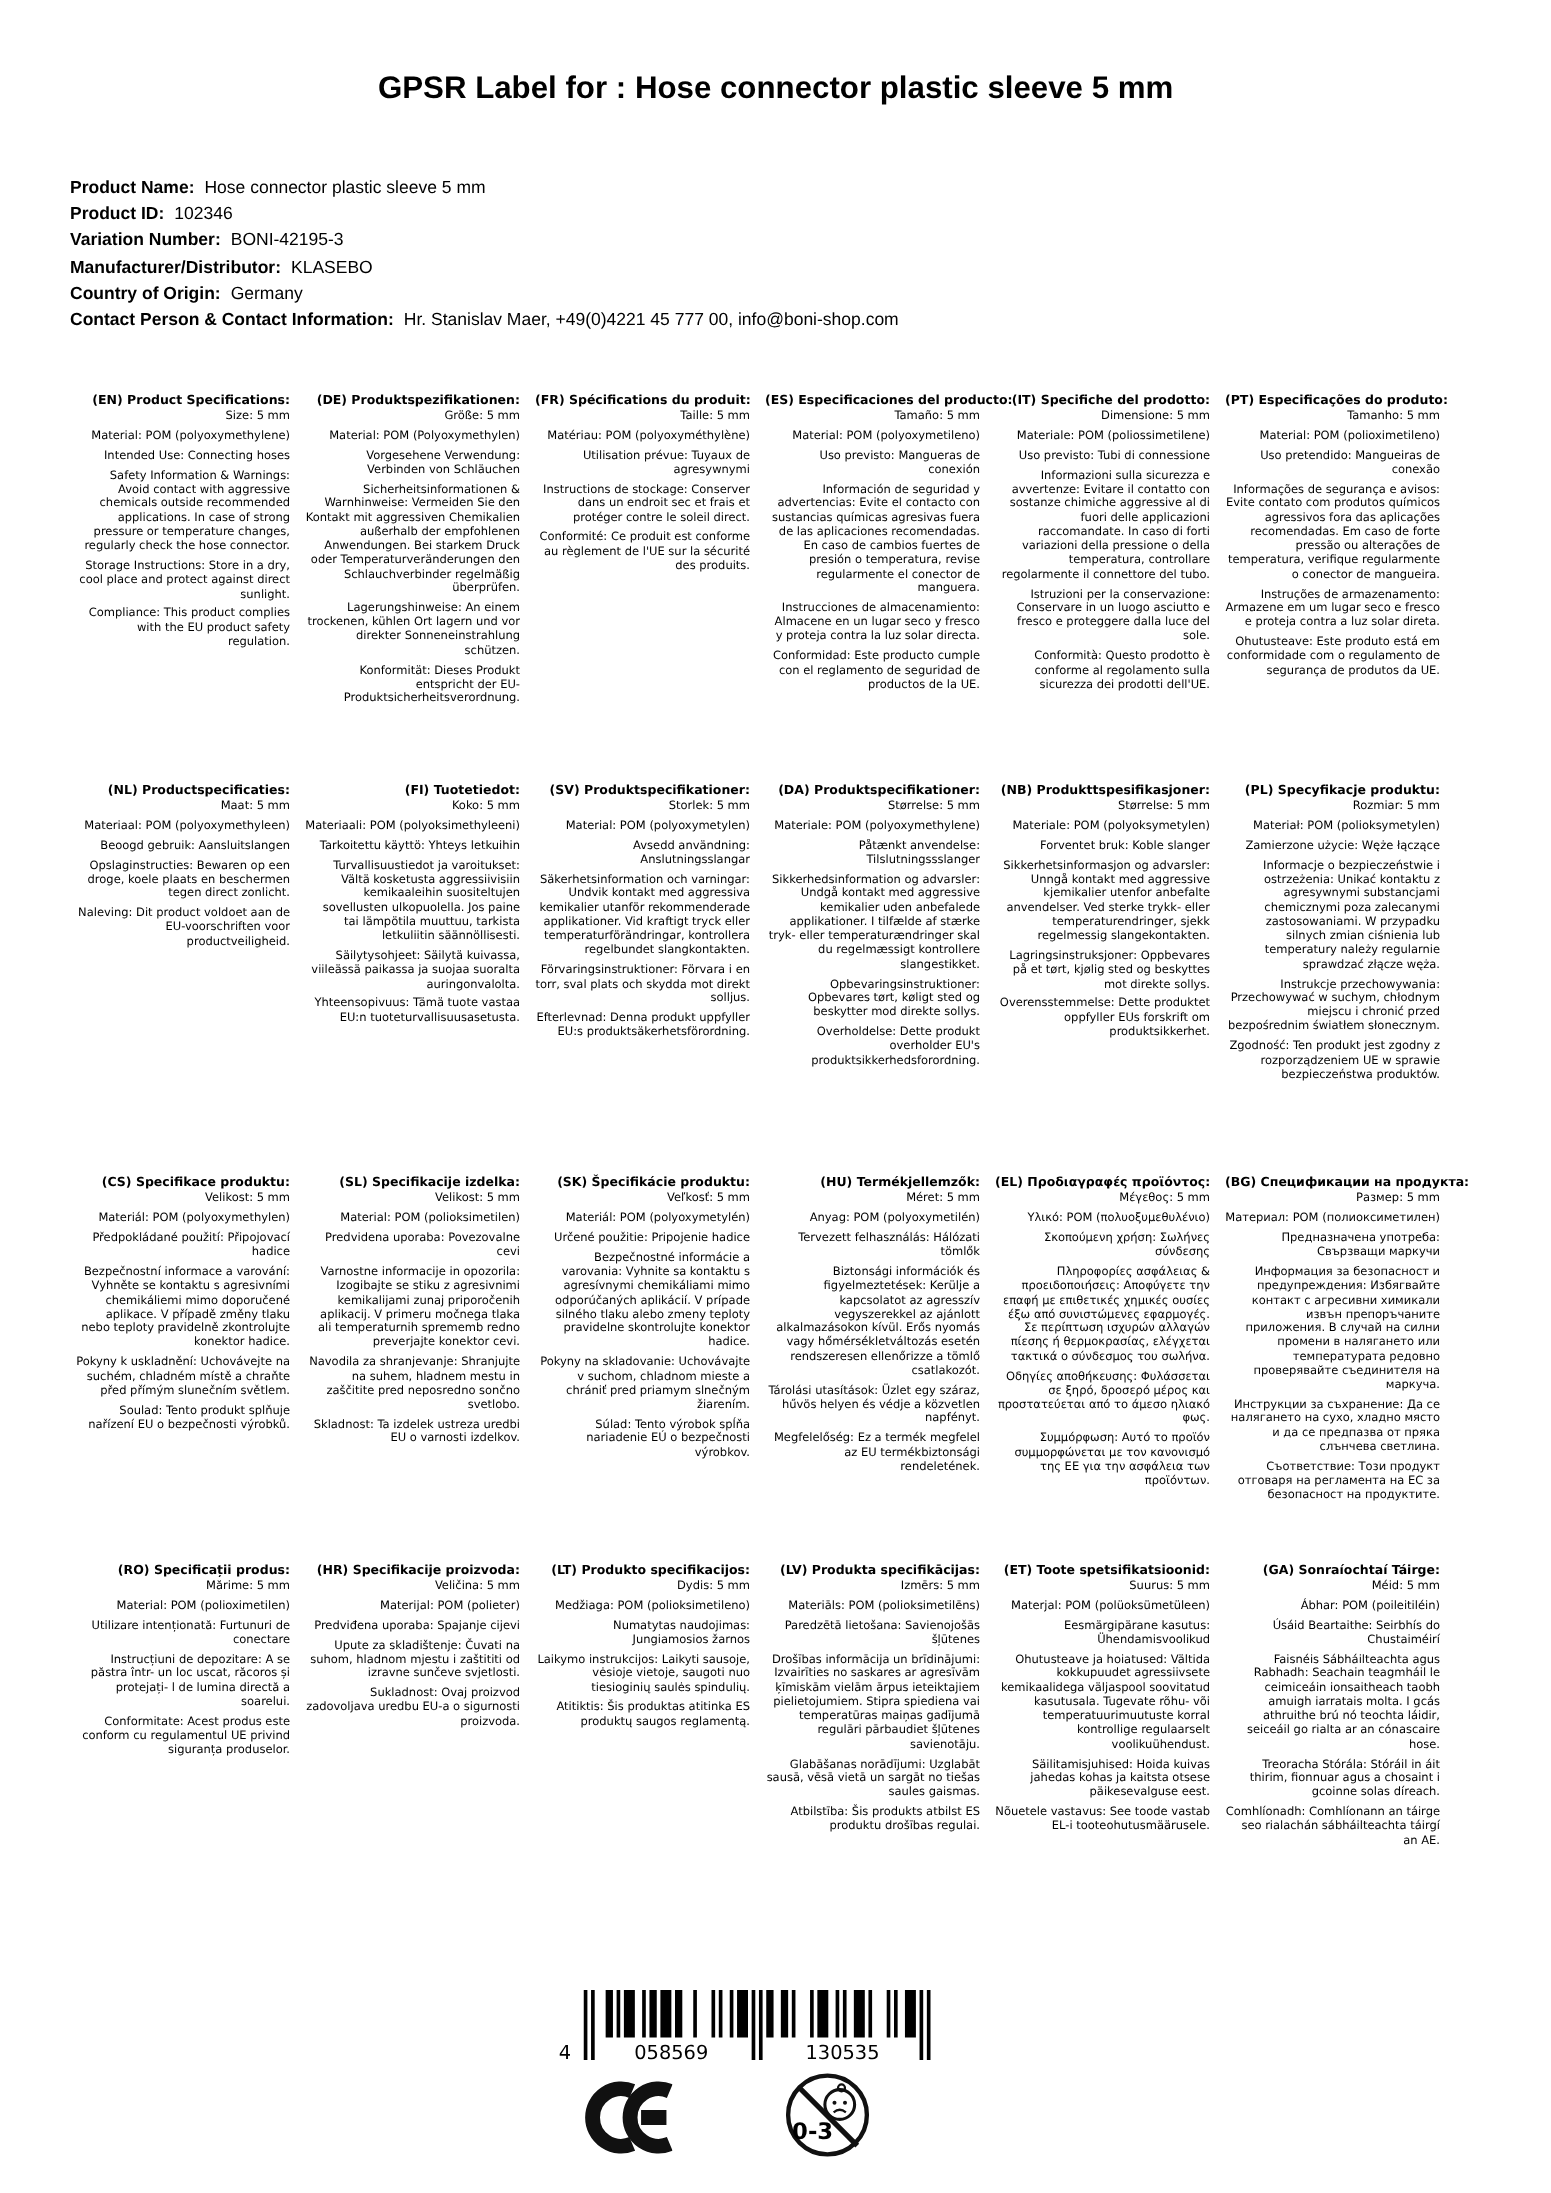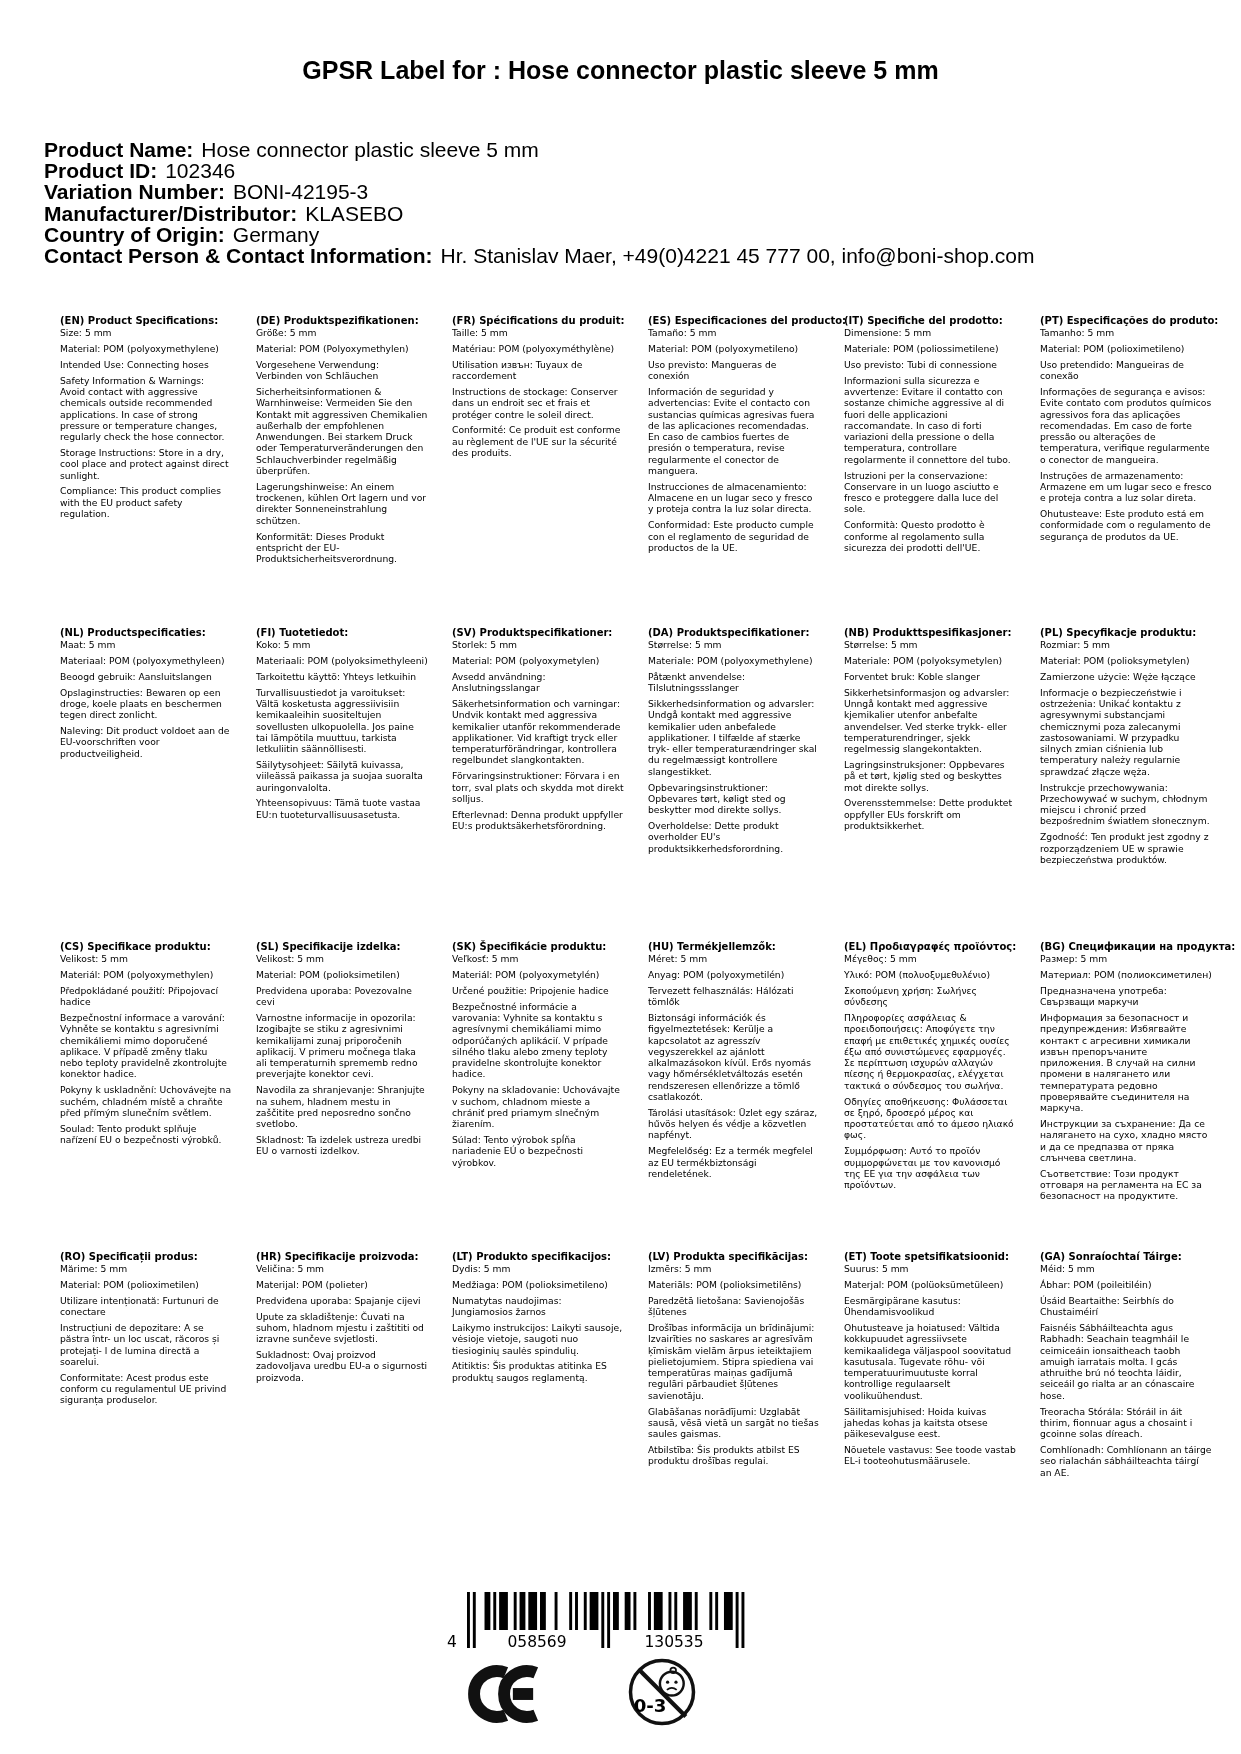--- a/index.html
+++ b/index.html
@@ -1,26 +1,26 @@
 <!DOCTYPE html>
 <html><head>
 <meta charset="utf-8">
 <style>
   html,body{margin:0;padding:0;background:#fff;}
   .page{position:relative;width:1241px;height:1754px;background:#fff;color:#000;
         font-family:"DejaVu Sans",sans-serif;overflow:hidden;}
   .title{position:absolute;top:56px;left:0;width:100%;text-align:center;
          font-family:"Liberation Sans",sans-serif;font-weight:bold;font-size:25px;}
-  .info{position:absolute;left:44px;top:139px;font-family:"Liberation Sans",sans-serif;
-        font-size:21px;line-height:21.2px;}
+  .info{position:absolute;left:56px;top:139px;font-family:"Liberation Sans",sans-serif;
+        font-size:14px;line-height:21.2px;}
   .irow{white-space:nowrap;}
   .irow .lbl{font-weight:bold;margin-right:8px;}
   .grid{position:absolute;left:60px;top:315px;width:1160px;display:grid;
-        grid-template-columns:repeat(6,172px);column-gap:24px;
-        grid-template-rows:312px 314px 310px auto;}
+        grid-template-columns:repeat(6,172px);column-gap:12px;
+        grid-template-rows:312px 314px 310px auto;text-align:right;}
   .block{font-size:9.2px;line-height:11.3px;overflow-wrap:break-word;}
   .block h3{font-size:10px;font-weight:bold;margin:0 0 1px 0;white-space:nowrap;}
   .block p{margin:0 0 4.5px 0;}
   .barcode{position:absolute;left:441px;top:1592px;}
   .barcode text{font-family:"DejaVu Sans",sans-serif;font-size:15.5px;}
   .ce{position:absolute;left:452px;top:1663px;}
   .age{position:absolute;left:627px;top:1654px;}
   .age text{font-family:"DejaVu Sans",sans-serif;font-weight:bold;font-size:26px;}
 </style>
 </head>
@@ -55,21 +55,21 @@
         <p>Material: POM (Polyoxymethylen)</p>
         <p>Vorgesehene Verwendung: Verbinden von Schläuchen</p>
         <p>Sicherheitsinformationen &amp; Warnhinweise: Vermeiden Sie den Kontakt mit aggressiven Chemikalien außerhalb der empfohlenen Anwendungen. Bei starkem Druck oder Temperaturveränderungen den Schlauchverbinder regelmäßig überprüfen.</p>
         <p>Lagerungshinweise: An einem trockenen, kühlen Ort lagern und vor direkter Sonneneinstrahlung schützen.</p>
         <p>Konformität: Dieses Produkt entspricht der EU-Produktsicherheitsverordnung.</p>
       </section>
       <section class="block">
         <h3>(FR) Spécifications du produit:</h3>
         <p>Taille: 5 mm</p>
         <p>Matériau: POM (polyoxyméthylène)</p>
-        <p>Utilisation извън: Tuyaux de raccordement</p>
+        <p>Utilisation prévue: Tuyaux de agresywnymi</p>
         <p>Instructions de stockage: Conserver dans un endroit sec et frais et protéger contre le soleil direct.</p>
         <p>Conformité: Ce produit est conforme au règlement de l'UE sur la sécurité des produits.</p>
       </section>
       <section class="block">
         <h3>(ES) Especificaciones del producto:</h3>
         <p>Tamaño: 5 mm</p>
         <p>Material: POM (polyoxymetileno)</p>
         <p>Uso previsto: Mangueras de conexión</p>
         <p>Información de seguridad y advertencias: Evite el contacto con sustancias químicas agresivas fuera de las aplicaciones recomendadas. En caso de cambios fuertes de presión o temperatura, revise regularmente el conector de manguera.</p>
         <p>Instrucciones de almacenamiento: Almacene en un lugar seco y fresco y proteja contra la luz solar directa.</p>

